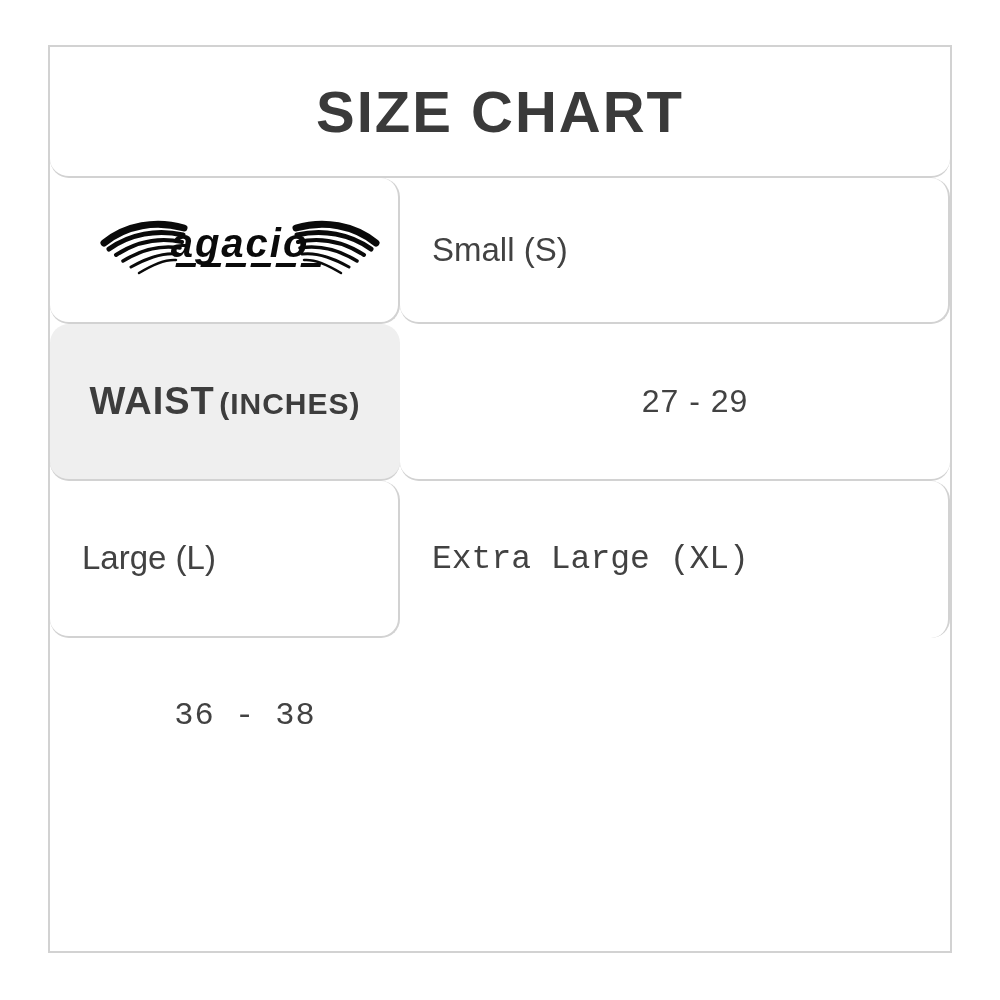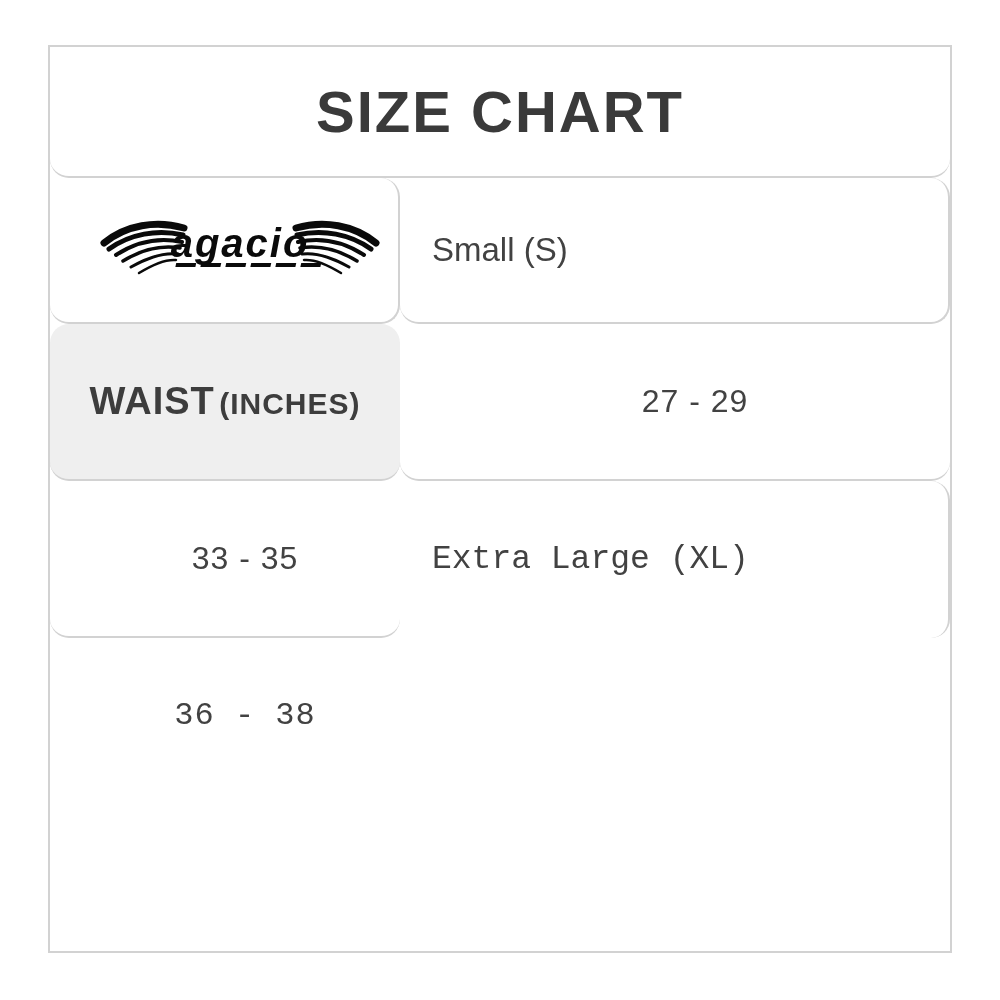--- a/index.html
+++ b/index.html
@@ -117,22 +117,22 @@
       <span class="waist-main">WAIST</span>
       <span class="waist-main"> </span>
       <span class="waist-unit">(INCHES)</span>
     </div>
   </div>
   <div class="cell value-cell">
     <span>27 - 29</span>
   </div>
 
 
-  <div class="cell value-cell">
-    <span>33 - 35</span>
+  <div class="cell col-left size-cell">
+    <span>Large (L)</span>
   </div>
 
   <div class="cell col-left size-cell no-bottom">
     <span>Extra Large (XL)</span>
   </div>
   <div class="cell value-cell no-bottom">
     <span>36 - 38</span>
   </div>
 
 </div>

